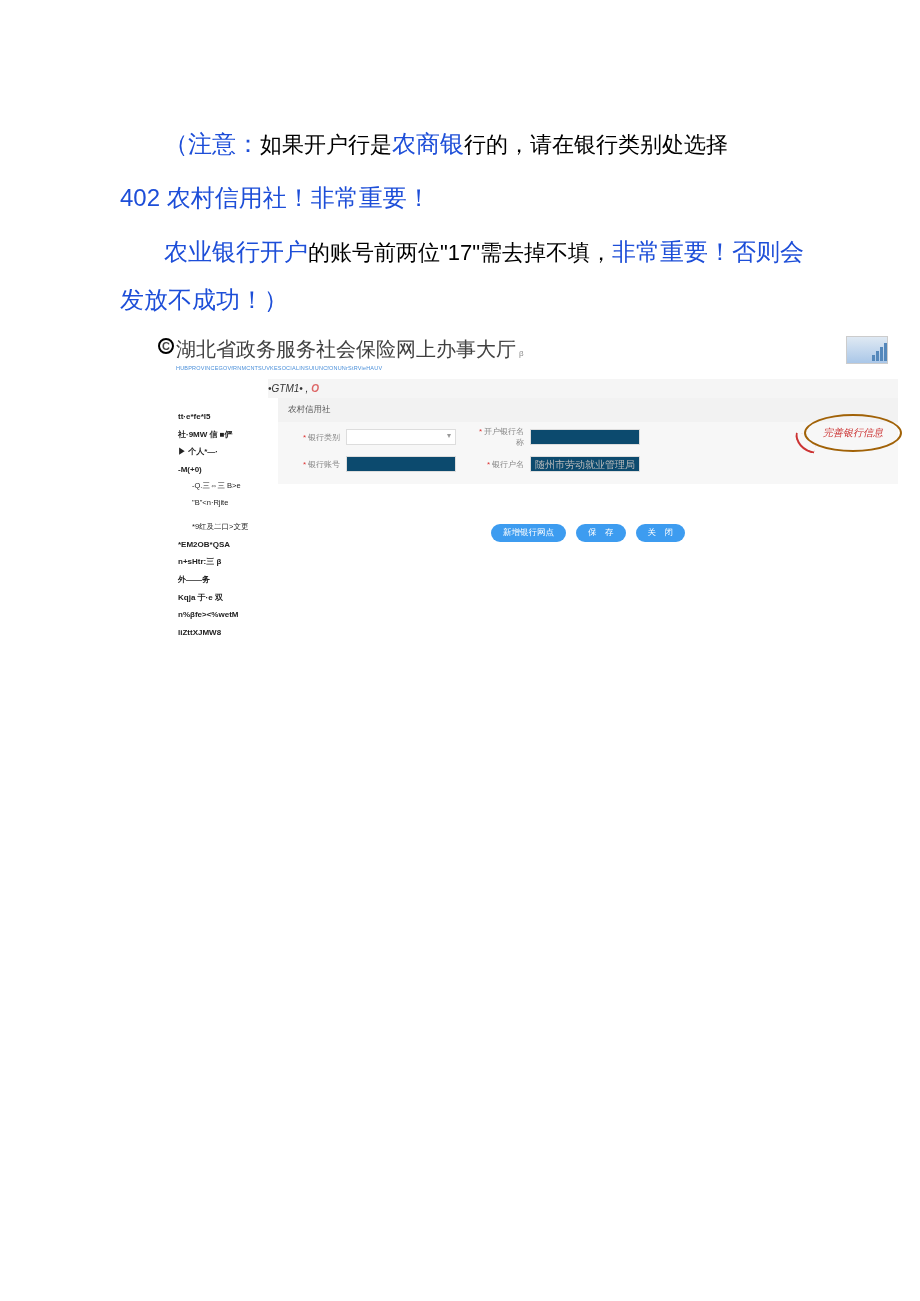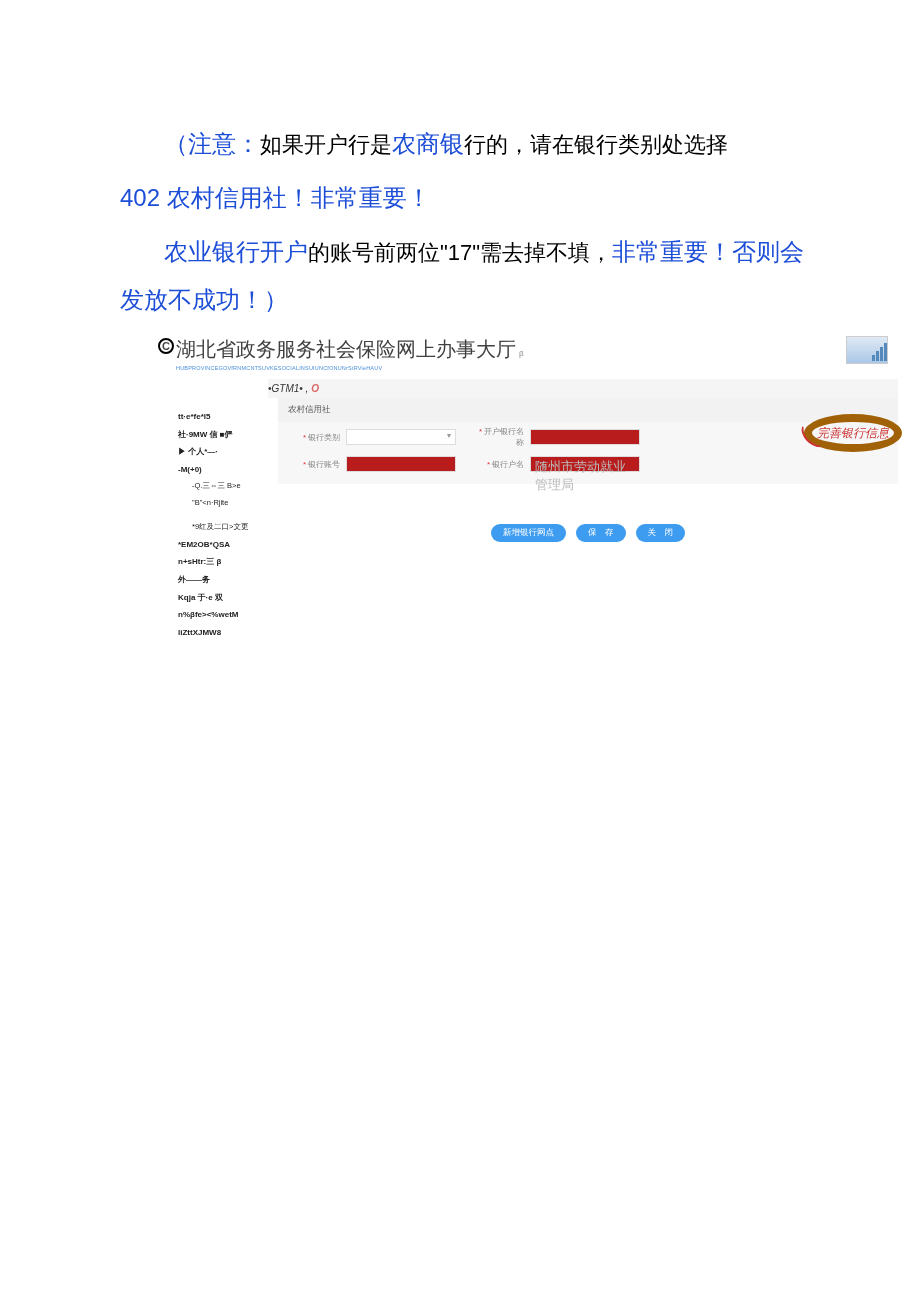--- a/index.html
+++ b/index.html
@@ -32,25 +32,25 @@
     .ss-side div { white-space: nowrap; font-weight: bold; }
     .ss-side .sub { padding-left: 14px; font-weight: normal; font-size: 7.5px; }
     .ss-side .gap { margin-top: 8px; }
     .ss-main { flex: 1; padding: 0 0 0 0; position: relative; }
     .ss-section { background: #f7f7f7; padding: 0 0 8px 0; margin-bottom: 10px; }
     .ss-section-title { font-size: 8.5px; padding: 6px 10px; color: #555; background:#f2f2f2; }
     .ss-row { display: flex; align-items: center; padding: 4px 10px; gap: 16px; }
     .ss-field { display: flex; align-items: center; }
     .ss-label { font-size: 8px; color: #888; width: 52px; text-align: right; margin-right: 6px; }
     .ss-req { color: #d33; margin-right: 2px; }
-    .ss-input { width: 110px; height: 16px; background: #b91c1c; border: 1px solid #ddd; font-size: 13px; padding: 1px 4px; color: #bbb; }
+    .ss-input { width: 110px; height: 16px; background: #0c4a6e; border: 1px solid #ddd; font-size: 10px; padding: 1px 4px; color: #bbb; }
     .ss-select { width: 110px; height: 16px; background: #fff; border: 1px solid #ddd; position: relative; }
     .ss-select::after { content: "▾"; position: absolute; right: 4px; top: 1px; font-size: 8px; color: #999; }
     .ss-cta { position: absolute; right: -4px; top: 16px; }
-    .ss-oval { width: 98px; height: 38px; border: 8px solid #a16207; border-radius: 50% / 50%; display: flex; align-items: center; justify-content: center; color: #c33; font-size: 12px; font-style: italic; position: relative; }
+    .ss-oval { width: 98px; height: 38px; border: 2px solid #a16207; border-radius: 50% / 50%; display: flex; align-items: center; justify-content: center; color: #c33; font-size: 10px; font-style: italic; position: relative; }
     .ss-tail { position: absolute; left: -12px; bottom: -2px; width: 22px; height: 18px; border-left: 2px solid #c33; border-bottom: 2px solid #c33; border-bottom-left-radius: 22px 18px; transform: rotate(10deg); }
     .ss-buttons { display: flex; justify-content: center; gap: 10px; padding: 30px 0 10px 0; }
     .ss-btn { background: #3d9cf0; color: #fff; border-radius: 9px; font-size: 8.5px; padding: 3px 12px; border: none; }
     .final { font-size: 22px; margin: 12px 0 0 80px; letter-spacing: 1px; font-family: SimSun, serif; }
   </style>
 </head>
 <body>
 
 <div class="doc">
   <p class="para indent">

